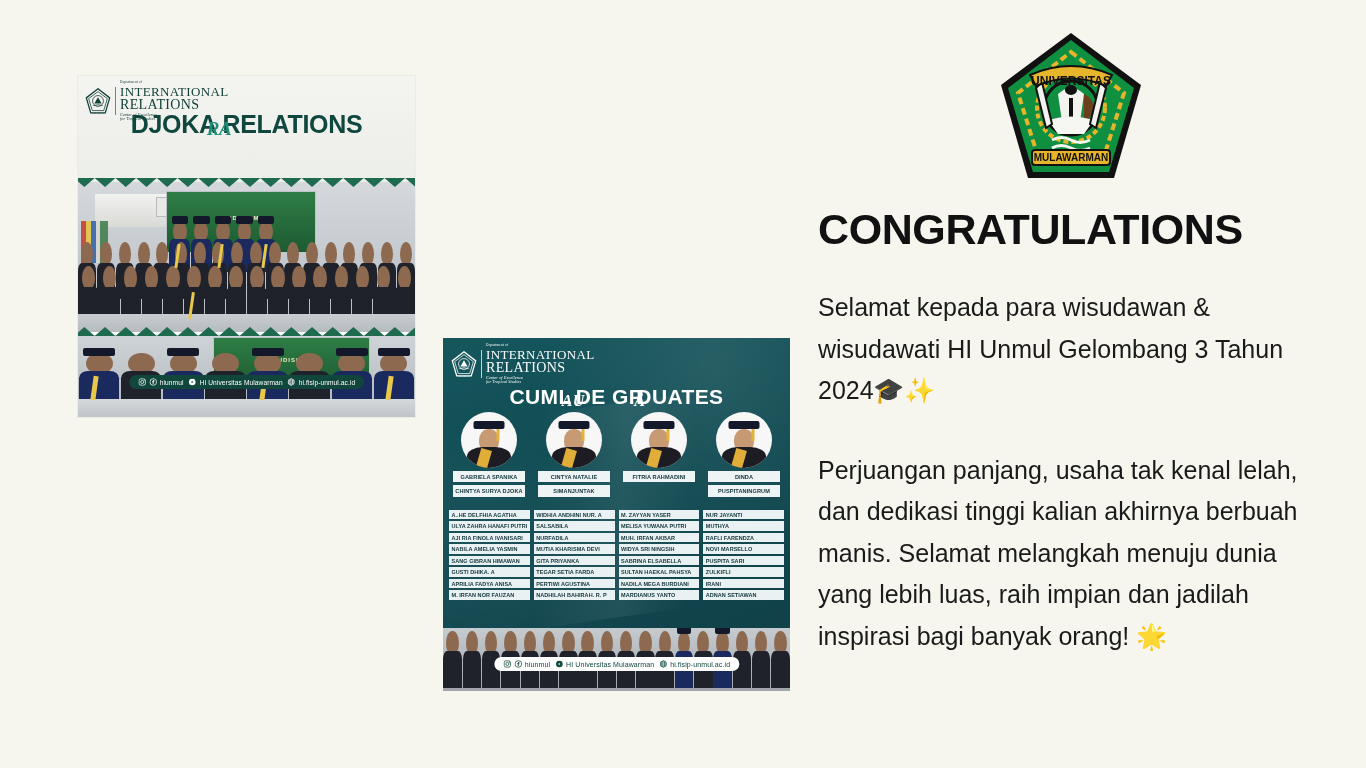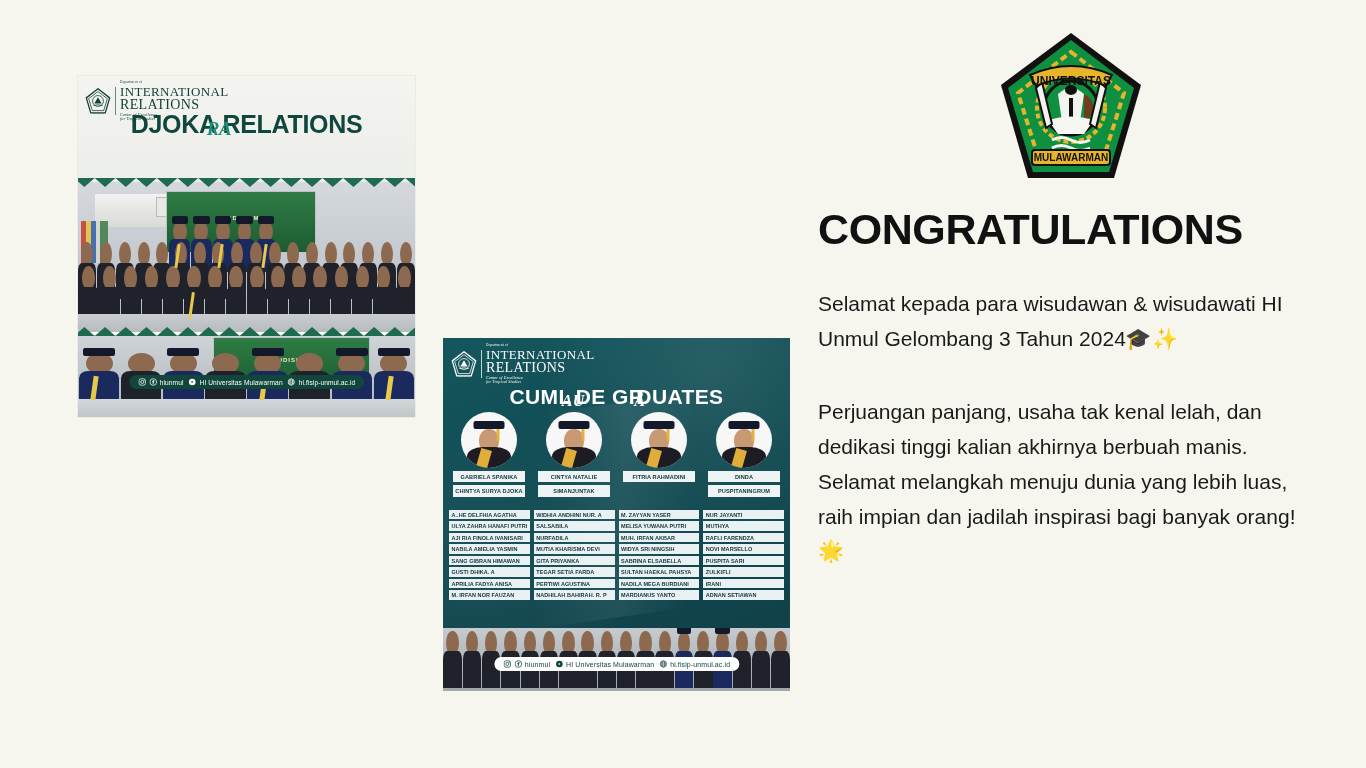--- a/index.html
+++ b/index.html
@@ -277,21 +277,21 @@
   }
   #headline {
     margin-top:14px;
     font-size:43px;
     font-weight:800;
     color:#111111;
     line-height:1.36;
     letter-spacing:-0.4px;
   }
   .para {
-    font-size:21px;
+    font-size:25px;
     color:#1a1a1a;
     line-height:1.66;
     margin-top:22px;
     max-width:500px;
   }
   .para.second { margin-top:38px; }
 </style>
 </head>
 <body>
 

